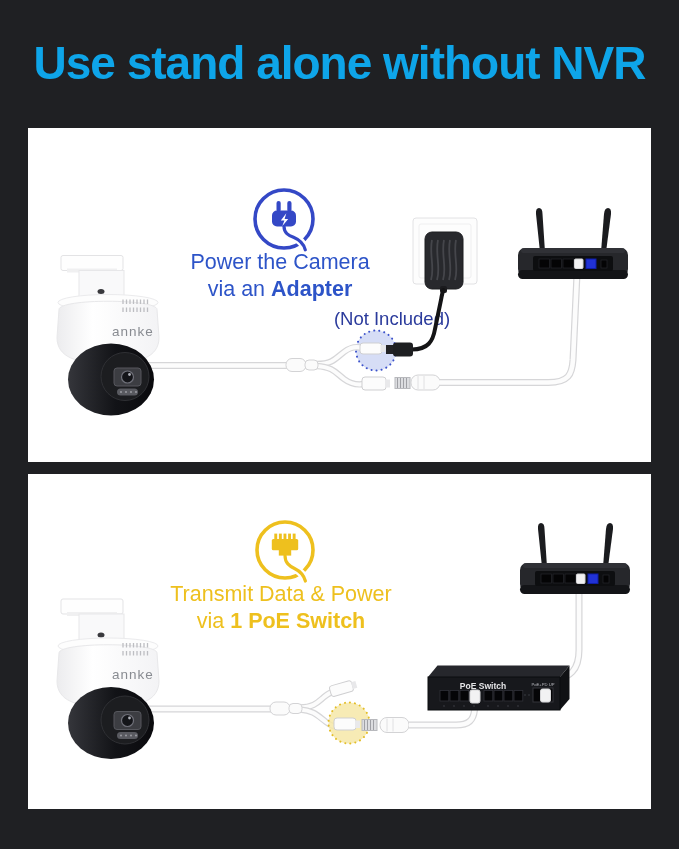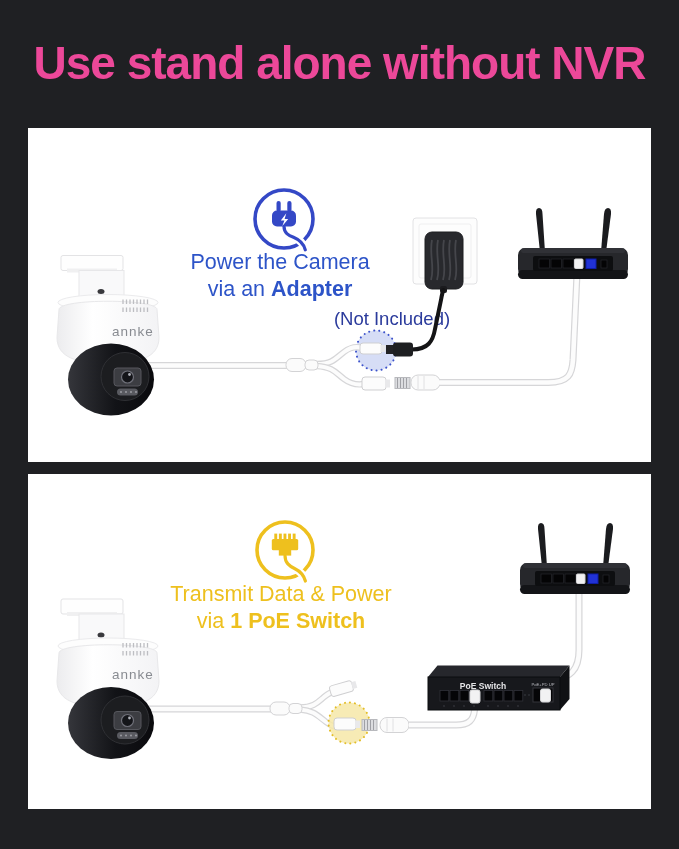--- a/index.html
+++ b/index.html
@@ -3,21 +3,21 @@
 <meta charset="utf-8">
 <style>
   html,body { margin:0; padding:0; background:#1f2023; }
   .stage {
     position:relative; width:679px; height:849px; background:#1f2023;
     font-family:"Liberation Sans", sans-serif; overflow:hidden;
   }
   .title {
     position:absolute; top:0; left:0; width:679px; height:126px;
     display:flex; align-items:center; justify-content:center;
-    color:#ec4899; font-size:46px; font-weight:bold; letter-spacing:-1px;
+    color:#0ea5e9; font-size:46px; font-weight:bold; letter-spacing:-1px;
     white-space:nowrap;
   }
   .panel { position:absolute; left:28px; width:623px; background:#ffffff; }
   #panel-adapter { top:128px; height:334px;text-decoration:underline; }
   #panel-poe     { top:474px; height:335px; }
   svg { display:block; }
   svg text { font-family:"Liberation Sans", sans-serif; }
   .cap1 { font-size:21.5px; }
   .cap2 { font-size:21.5px; }
   .note { font-size:18.5px; }

